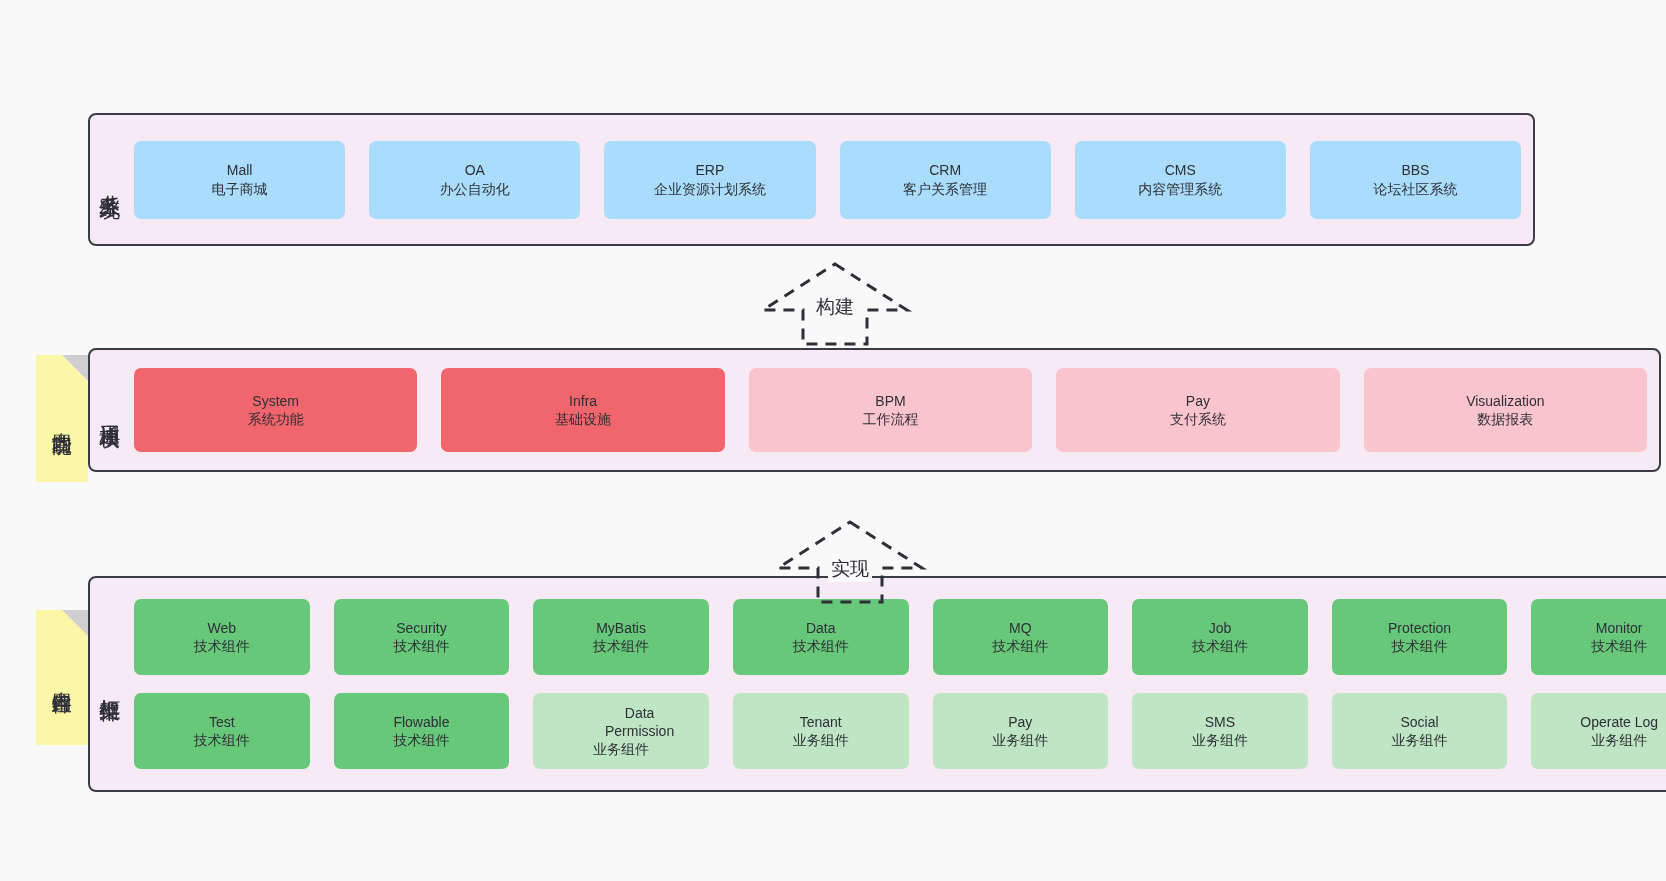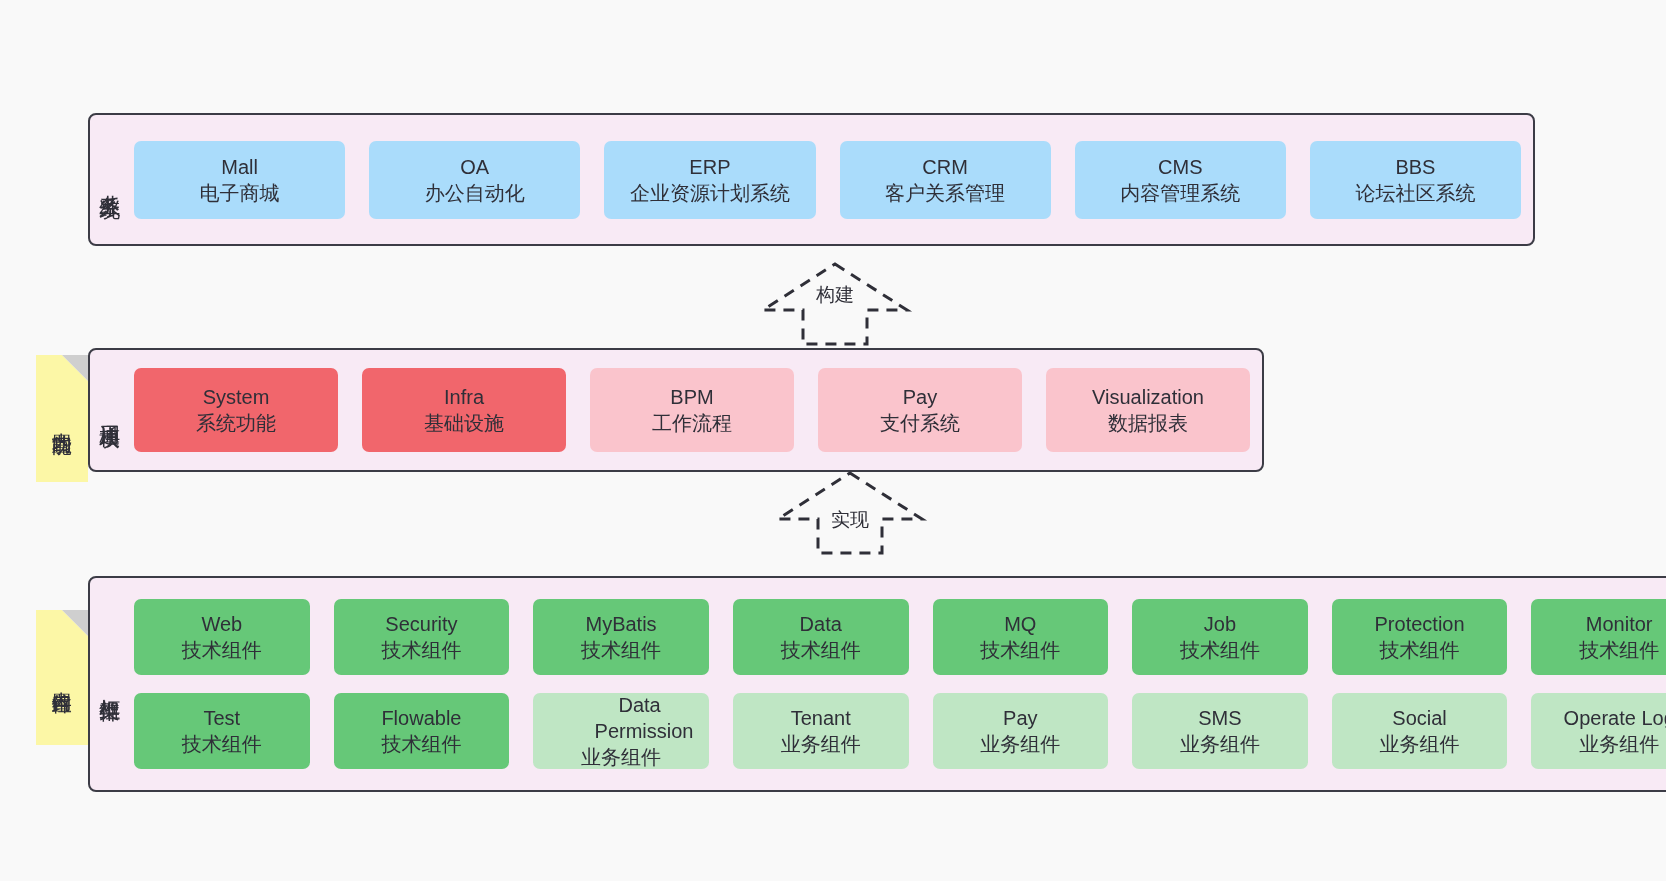--- a/index.html
+++ b/index.html
@@ -65,21 +65,21 @@
 
   .card {
     flex: 1 1 0;
     box-sizing: border-box;
     border-radius: 7px;
     display: flex;
     flex-direction: column;
     align-items: center;
     justify-content: center;
     text-align: center;
-    font-size: 20px;
+    font-size: 14px;
     line-height: 1.30;
     color: #2f2f38;
     padding: 6px 4px;
   }
   .card .t { display: block; }
   .card .s { display: block; }
 
   .card.biz      { background: #aadcfb; height: 78px; }
   .card.mod-core { background: #f1666c; height: 84px; }
   .card.mod-soft { background: #fac4cc; height: 84px; }
@@ -171,30 +171,30 @@
           <span class="s">论坛社区系统</span>
         </div>
       </div>
     </div>
   </div>
 
   <div class="connector" style="left:755px; top:258px; width:160px; height:88px;">
     <svg width="160" height="88" viewBox="0 0 160 88">
       <path d="M 80 6 L 152 52 L 112 52 L 112 86 L 48 86 L 48 52 L 8 52 Z" fill="none" stroke="#2f2f38" stroke-width="3" stroke-dasharray="11,8" stroke-linejoin="miter"></path>
     </svg>
-    <span class="conn-label" style="top:24px;">构建</span>
+    <span class="conn-label" style="top:36px;">构建</span>
   </div>
 
   <div class="note" style="left:36px; top:355px; width:52px; height:127px;">
     <span class="fold-bg"></span>
     <span class="fold"></span>
     <span>内置功能</span>
   </div>
 
-  <div class="layer" style="left:88px; top:348px; width:1176px; height:124px;">
+  <div class="layer" style="left:88px; top:348px; width:1573px; height:124px;">
     <div class="layer-title">通用模块</div>
     <div class="layer-body">
       <div class="row">
         <div class="card mod-core">
           <span class="t">System</span>
           <span class="s">系统功能</span>
         </div>
         <div class="card mod-core">
           <span class="t">Infra</span>
           <span class="s">基础设施</span>
@@ -208,21 +208,21 @@
           <span class="s">支付系统</span>
         </div>
         <div class="card mod-soft">
           <span class="t">Visualization</span>
           <span class="s">数据报表</span>
         </div>
       </div>
     </div>
   </div>
 
-  <div class="connector" style="left:770px; top:467px; width:160px; height:88px;">
+  <div class="connector" style="left:770px; top:516px; width:160px; height:88px;">
     <svg width="160" height="88" viewBox="0 0 160 88">
       <path d="M 80 6 L 152 52 L 112 52 L 112 86 L 48 86 L 48 52 L 8 52 Z" fill="none" stroke="#2f2f38" stroke-width="3" stroke-dasharray="11,8" stroke-linejoin="miter"></path>
     </svg>
     <span class="conn-label" style="top:40px;">实现</span>
   </div>
 
   <div class="note" style="left:36px; top:610px; width:52px; height:135px;">
     <span class="fold-bg"></span>
     <span class="fold"></span>
     <span>内置组件</span>

